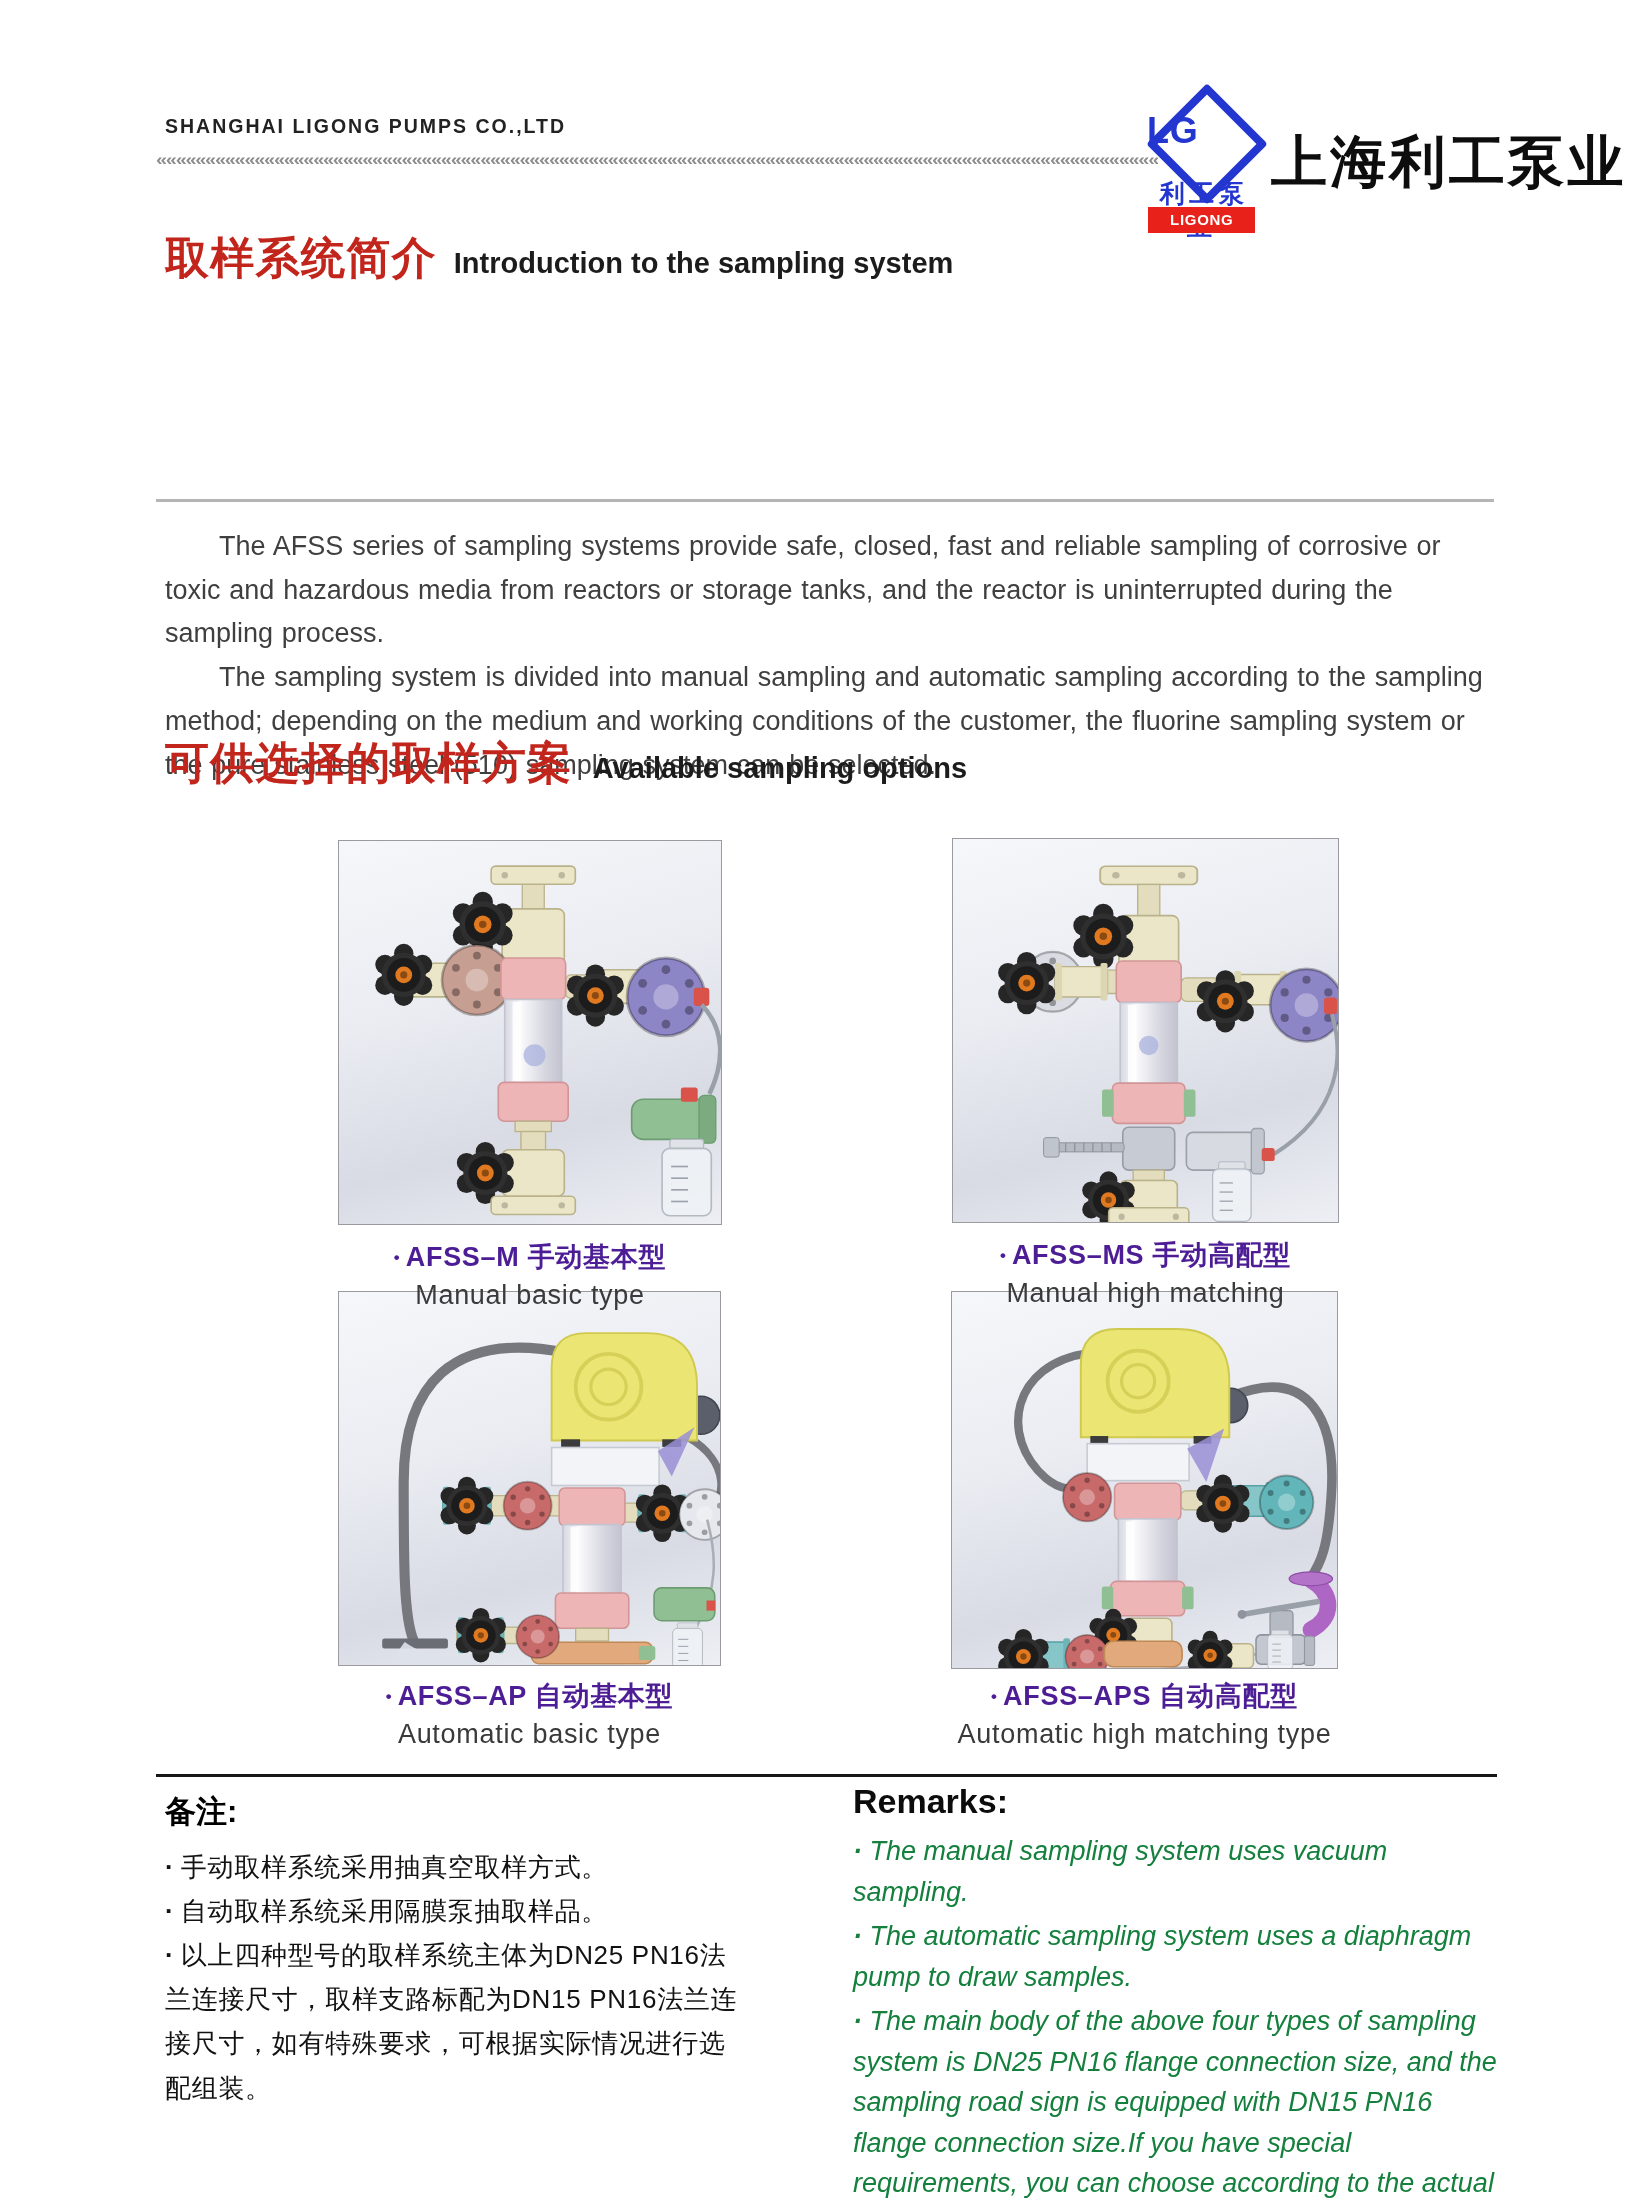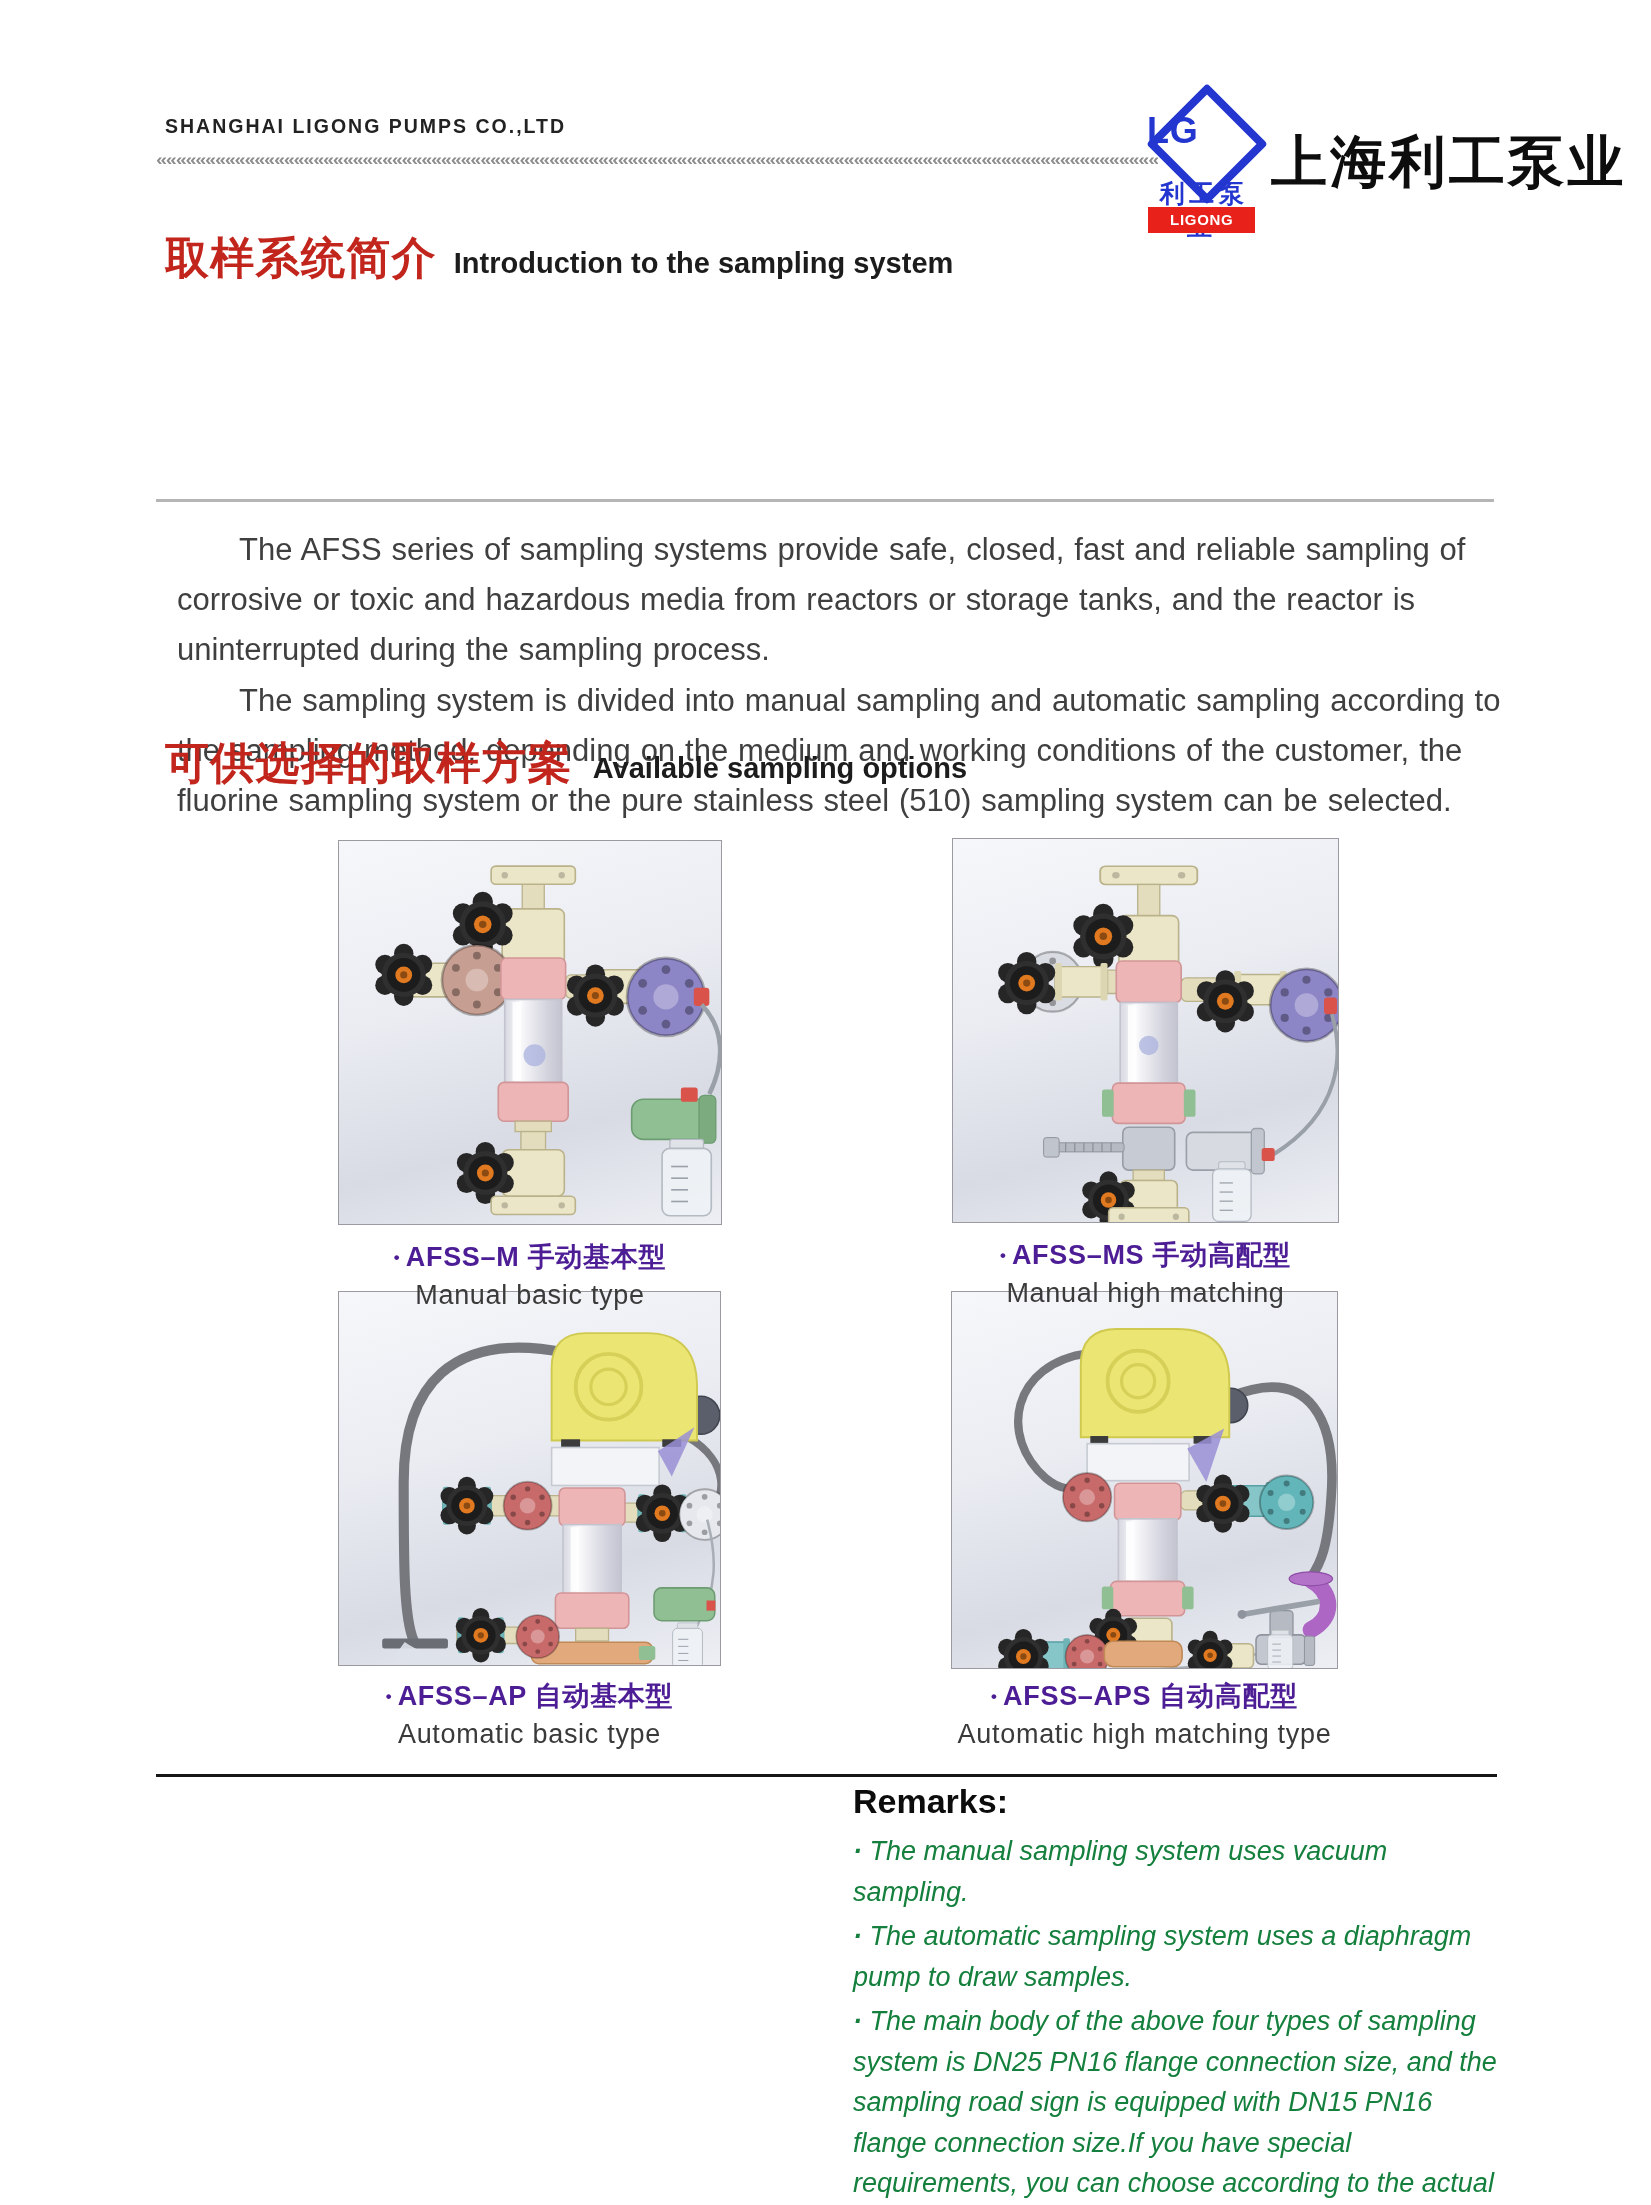--- a/index.html
+++ b/index.html
@@ -26,21 +26,21 @@
   .h-row{display:flex;align-items:baseline;gap:17px;white-space:nowrap;}
   .h-cn{font-size:44px;font-weight:800;color:#c2251c;letter-spacing:1.3px;}
   .h-en{font-size:29px;font-weight:700;color:#1c1c1c;}
   .h1-row{left:165px;top:229px;}
   .h2-row{left:165px;top:734px;gap:20px;}
 
   
   .cn-block{left:165px;top:335px;width:1329px;font-size:27px;line-height:1.58;color:#151515;letter-spacing:0.7px;}
   .cn-block p{margin:0;text-indent:2em;}
   .rule-gray{left:156px;top:499px;width:1338px;height:3.3px;background:#b5b5b5;}
-  .en-block{left:165px;top:525px;width:1330px;font-size:31px;line-height:1.62;color:#3f3f3f;word-spacing:1.3px;margin-left:12px;}
+  .en-block{left:165px;top:525px;width:1330px;font-size:27px;line-height:1.62;color:#3f3f3f;word-spacing:1.3px;}
   .en-block p{margin:0;text-indent:2em;}
 
   
   .panel{position:absolute;border:1.3px solid #9a9aa0;box-sizing:border-box;
     background:linear-gradient(165deg,#f6f7fa 0%,#eaecf2 40%,#d8dbe4 72%,#edeff4 100%);}
   .panel svg{display:block;width:100%;height:100%;}
   .p1{left:338px;top:840px;width:384px;height:385px;}
   .p2{left:952px;top:838px;width:387px;height:385px;}
   .p3{left:338px;top:1291px;width:383px;height:375px;}
   .p4{left:951px;top:1291px;width:387px;height:378px;}
@@ -320,20 +320,26 @@
     <div class="cap-l1">AFSS–AP 自动基本型</div>
     <div class="cap-l2">Automatic basic type</div>
   </div>
   <div class="cap cap4">
     <div class="cap-l1">AFSS–APS 自动高配型</div>
     <div class="cap-l2">Automatic high matching type</div>
   </div>
 
   <div class="abs rule-black"></div>
 
+  <div class="abs remarks-cn">
+    <div class="r-title">备注:</div>
+    <div class="r-item">手动取样系统采用抽真空取样方式。</div>
+    <div class="r-item">自动取样系统采用隔膜泵抽取样品。</div>
+    <div class="r-item">以上四种型号的取样系统主体为DN25 PN16法兰连接尺寸，取样支路标配为DN15 PN16法兰连接尺寸，如有特殊要求，可根据实际情况进行选配组装。</div>
+  </div>
 
   <div class="abs remarks-en">
     <div class="r-title">Remarks:</div>
     <div class="r-item">The manual sampling system uses vacuum sampling.</div>
     <div class="r-item">The automatic sampling system uses a diaphragm pump to draw samples.</div>
     <div class="r-item">The main body of the above four types of sampling system is DN25 PN16 flange connection size, and the sampling road sign is equipped with DN15 PN16 flange connection size.If you have special requirements, you can choose according to the actual situation.</div>
   </div>
 
 </div>
 

